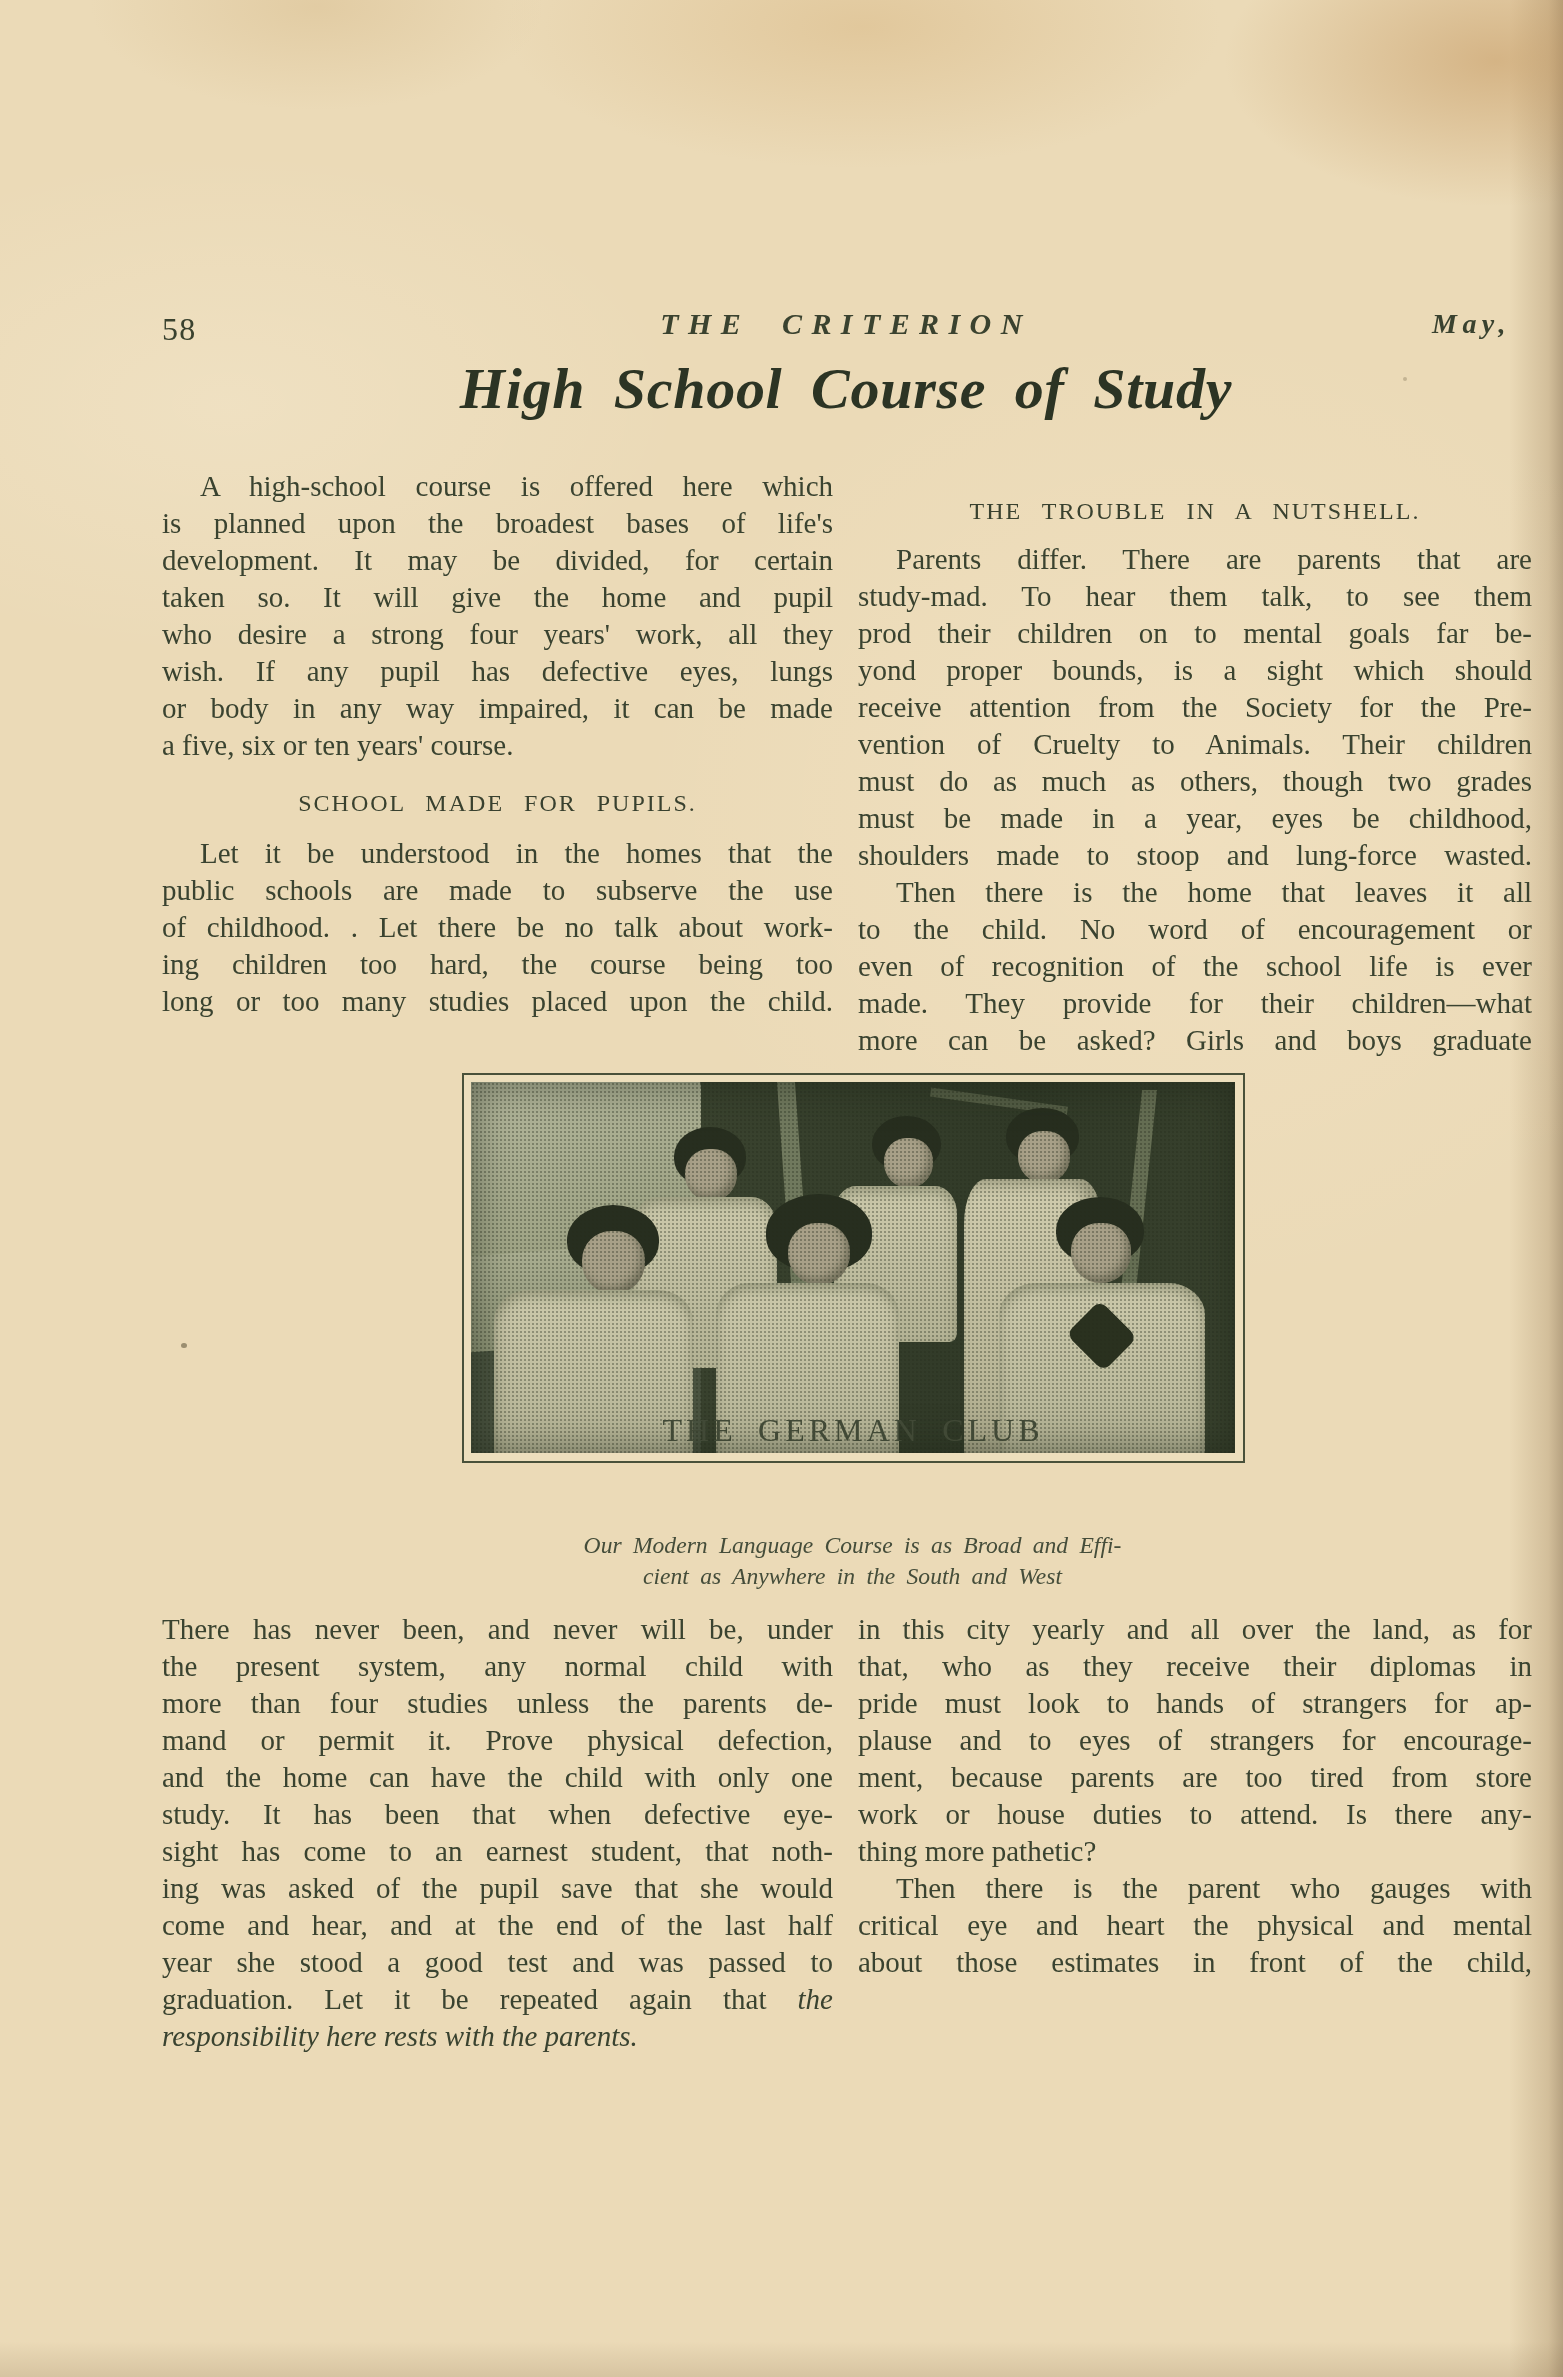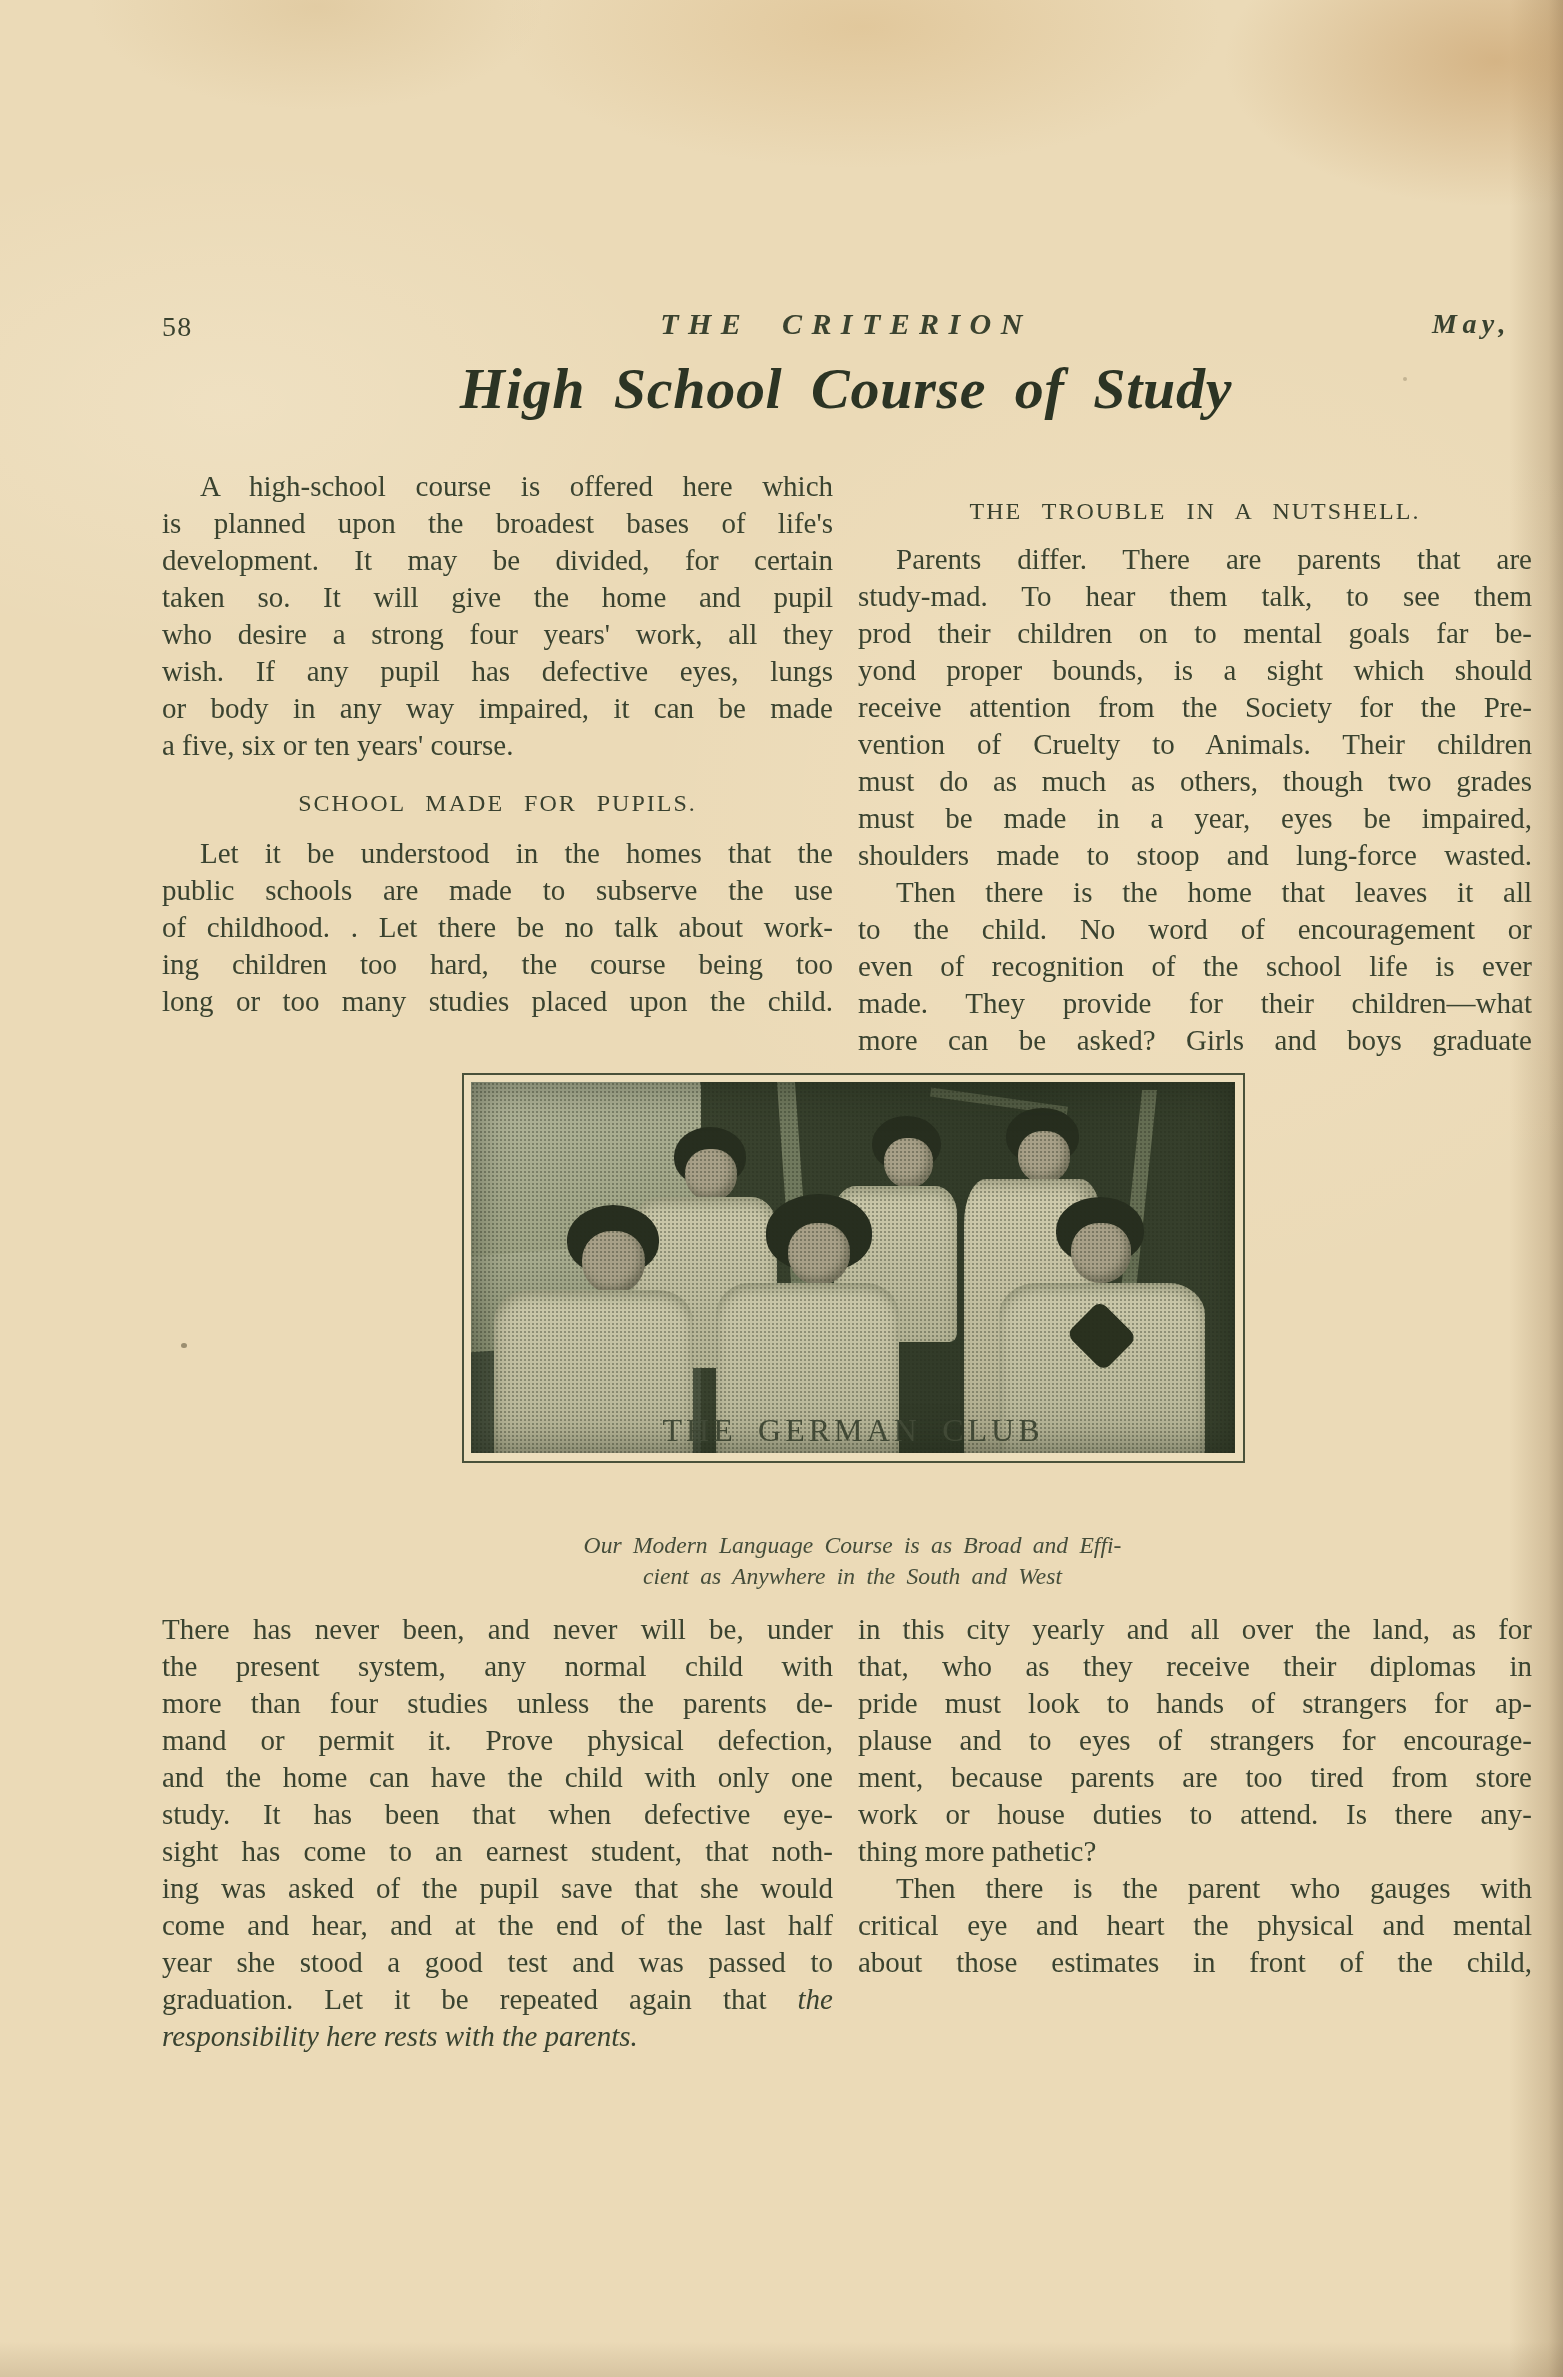--- a/index.html
+++ b/index.html
@@ -19,21 +19,21 @@
       linear-gradient(to right, rgba(0,0,0,0) 96.5%, rgba(123,92,52,0.22) 99%, rgba(92,66,36,0.38) 100%),
       linear-gradient(to bottom, rgba(0,0,0,0) 98.5%, rgba(120,95,60,0.18) 100%),
       #ebdab7;
   }
   .speck{position:absolute;border-radius:50%;background:rgba(90,80,55,0.55);}
 
   .running-head{
     position:absolute;left:162px;top:307px;width:1368px;height:40px;
     color:#3a422f;
   }
-  .page-num{position:absolute;left:0;top:4px;font-size:28px;letter-spacing:1.3px;}
+  .page-num{position:absolute;left:0;top:4px;font-size:32px;letter-spacing:1.3px;}
   .journal{
     position:absolute;left:0;right:0;text-align:center;top:0;
     font-style:italic;font-weight:bold;font-size:30px;letter-spacing:9.4px;word-spacing:15px;
   }
   .issue{position:absolute;right:19px;top:1.3px;font-style:italic;font-weight:bold;font-size:28px;letter-spacing:5.4px;}
 
   .title{
     position:absolute;left:162px;top:355px;width:1368px;margin:0;
     text-align:center;font-style:italic;font-weight:bold;
     font-size:58px;letter-spacing:0.7px;word-spacing:13.5px;color:#2c3424;
@@ -125,21 +125,21 @@
     </section>
   <section class="col top-right">
       <div class="col-heading first">THE TROUBLE IN A NUTSHELL.</div>
       <div class="line indent">Parents differ.  There are parents that are</div>
       <div class="line">study-mad.  To hear them talk, to see them</div>
       <div class="line">prod their children on to mental goals far be-</div>
       <div class="line">yond proper bounds, is a sight which should</div>
       <div class="line">receive attention from the Society for the Pre-</div>
       <div class="line">vention of Cruelty to Animals.  Their children</div>
       <div class="line">must do as much as others, though two grades</div>
-      <div class="line">must be made in a year, eyes be impaired,</div>
+      <div class="line">must be made in a year, eyes be childhood,</div>
       <div class="line">shoulders made to stoop and lung-force wasted.</div>
       <div class="line indent">Then there is the home that leaves it all</div>
       <div class="line">to the child.  No word of encouragement or</div>
       <div class="line">even of recognition of the school life is ever</div>
       <div class="line">made.  They provide for their children—what</div>
       <div class="line">more can be asked?  Girls and boys graduate</div>
     </section>
 
   <figure class="photo">
     <div class="photo-img">

